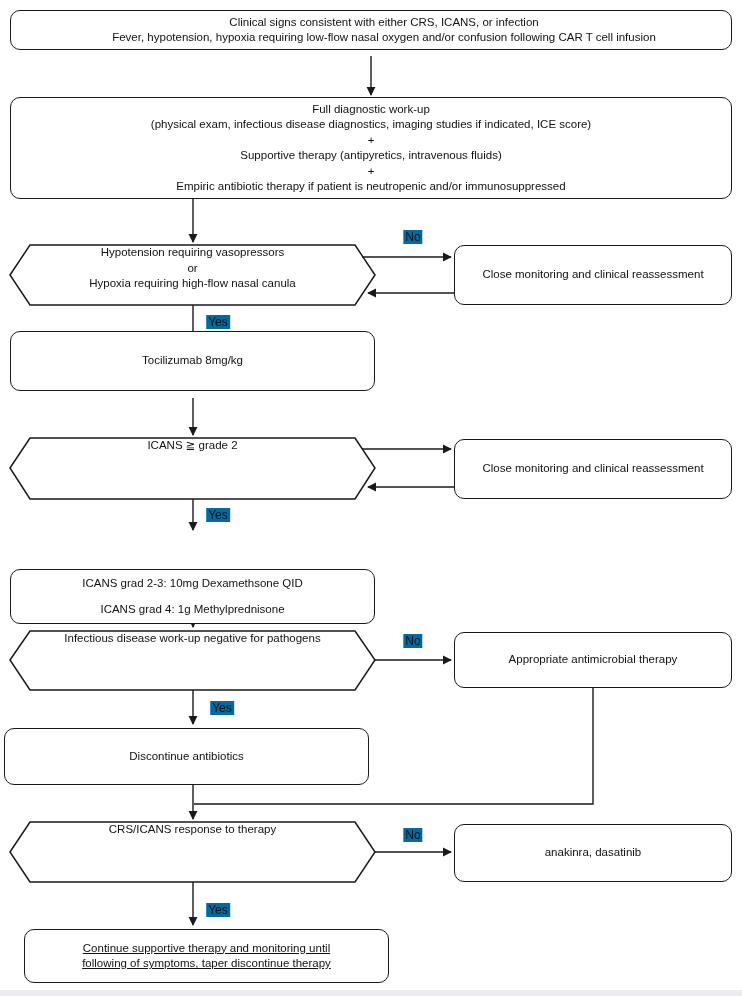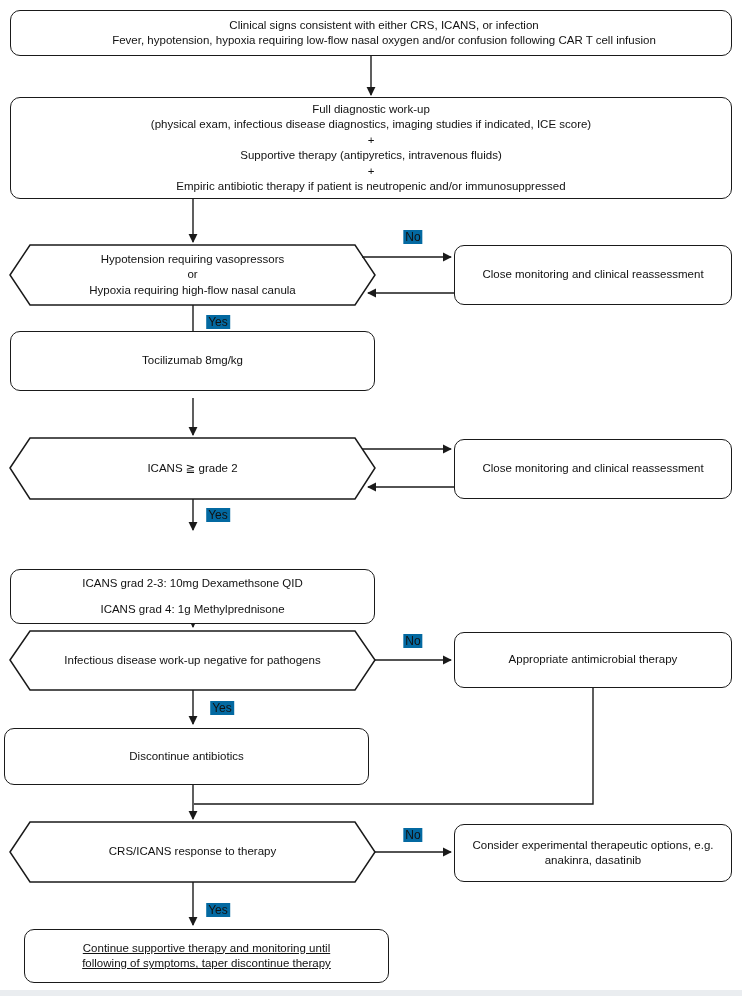--- a/index.html
+++ b/index.html
@@ -48,21 +48,21 @@
     line-height: 15.5px;
     padding: 2px 10px;
   }
   .hex-label {
     position: absolute;
     box-sizing: border-box;
     background: transparent;
     display: flex;
     flex-direction: column;
     align-items: center;
-    justify-content: center;
+    justify-content: flex-start;
     text-align: center;
     z-index: 1;
     font-size: 11.5px;
     line-height: 15.5px;
     padding: 0 30px;
   }
   .gap-lines { gap: 10px; }
   .edge-label {
     position: absolute;
     transform: translate(-50%, -50%);
@@ -107,21 +107,21 @@
     <path class="edge" d="M193,499 L193,530" marker-end="url(#arrow)"></path>
     <path class="edge" d="M193,588 L193,627" marker-end="url(#arrow)"></path>
     <path class="edge" d="M375,660 L451,660" marker-end="url(#arrow)"></path>
     <path class="edge" d="M193,690 L193,724" marker-end="url(#arrow)"></path>
     <path class="edge" d="M593,688 L593,804 L194,804"></path>
     <path class="edge" d="M193,785 L193,819" marker-end="url(#arrow)"></path>
     <path class="edge" d="M375,852 L451,852" marker-end="url(#arrow)"></path>
     <path class="edge" d="M193,882 L193,925" marker-end="url(#arrow)"></path>
   </svg>
 
-  <div class="node" style="left:10px; top:10px; width:722px; height:46px;padding-left:36px;">
+  <div class="node" style="left:10px; top:10px; width:722px; height:40px;padding-left:36px;">
     <div>Clinical signs consistent with either CRS, ICANS, or infection</div>
     <div>Fever, hypotension, hypoxia requiring low-flow nasal oxygen and/or confusion following CAR T cell infusion</div>
   </div>
 
   <div class="node" style="left:10px; top:97px; width:722px; height:102px;">
     <div>Full diagnostic work-up</div>
     <div>(physical exam, infectious disease diagnostics, imaging studies if indicated, ICE score)</div>
     <div>+</div>
     <div>Supportive therapy (antipyretics, intravenous fluids)</div>
     <div>+</div>
@@ -147,21 +147,20 @@
 
   <div class="node" style="left:454px; top:632px; width:278px; height:56px;">
     <div>Appropriate antimicrobial therapy</div>
   </div>
 
   <div class="node" style="left:4px; top:728px; width:365px; height:57px;">
     <div>Discontinue antibiotics</div>
   </div>
 
   <div class="node" style="left:454px; top:824px; width:278px; height:58px;">
-    <div>Consider experimental therapeutic options, e.g.</div>
     <div>anakinra, dasatinib</div>
   </div>
 
   <div class="node" style="left:24px; top:929px; width:365px; height:54px;text-decoration:underline;">
     <div>Continue supportive therapy and monitoring until</div>
     <div>following of symptoms, taper discontinue therapy</div>
   </div>
 
   <div class="hex-label" style="left:10px; top:245px; width:365px; height:60px;">
     <div>Hypotension requiring vasopressors</div>

